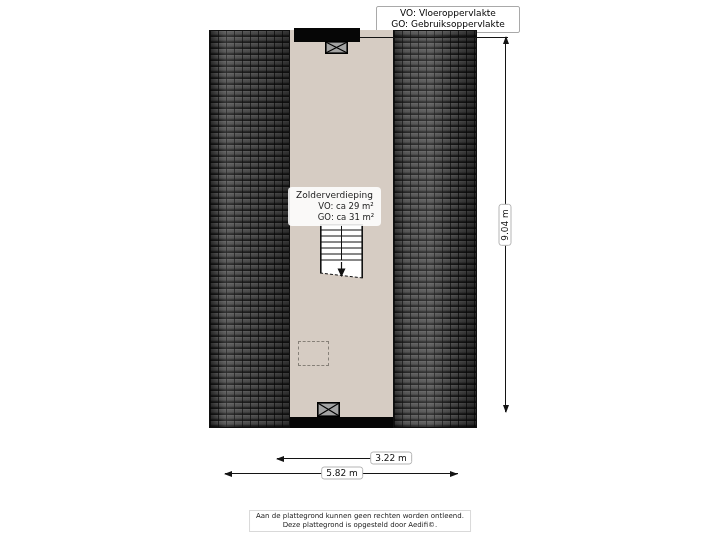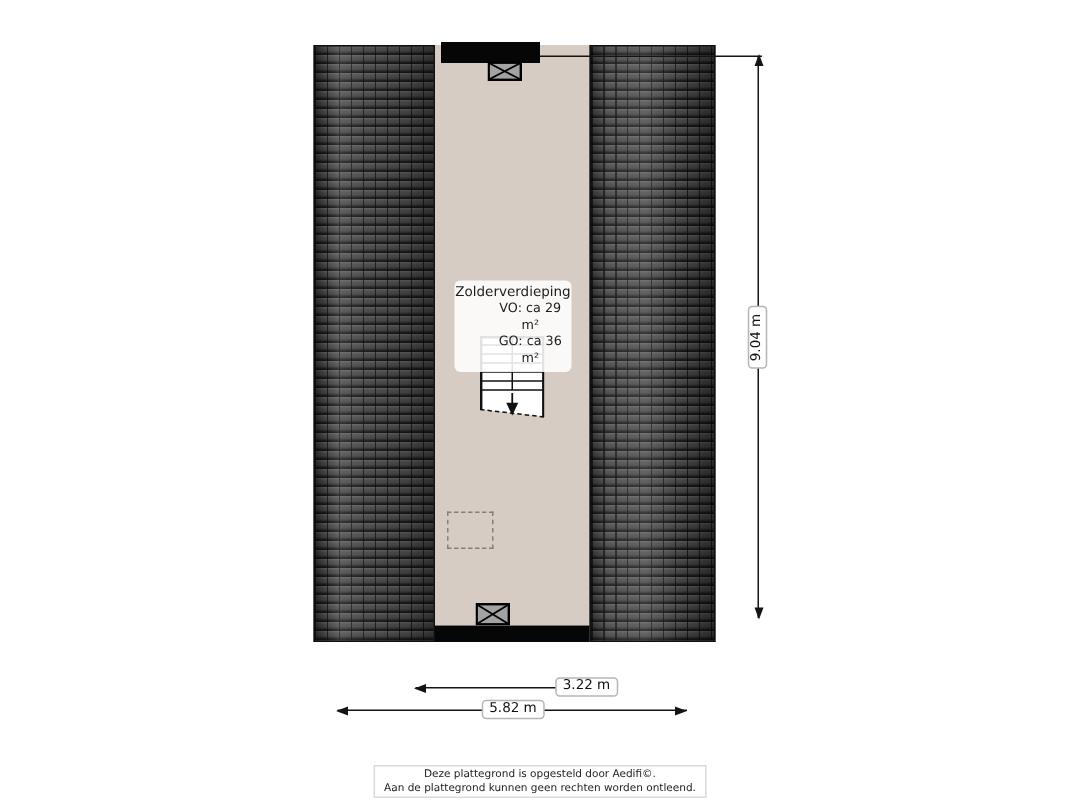--- a/index.html
+++ b/index.html
@@ -45,21 +45,21 @@
   .wall-bottom{left:290px;top:417px;width:103px;height:11px;}
   .roof-window{position:absolute;line-height:0;}
   .roof-window-top{left:325px;top:41px;width:23px;height:13px;}
   .roof-window-bottom{left:317px;top:402px;width:23px;height:15px;}
   .stairs{position:absolute;left:320px;top:224px;width:43px;height:56px;line-height:0;}
   .hatch{
     position:absolute;left:298px;top:341px;width:31px;height:25px;
     border:1px dashed #868078;box-sizing:border-box;
   }
   .room-label{
-    position:absolute;left:303px;top:187px;width:78px;
+    position:absolute;left:288px;top:187px;width:93px;
     background:rgba(255,255,255,0.88);border-radius:4px;
     text-align:center;padding:3px 0;color:#1c1c1c;
   }
   .room-label .room-name{font-size:9px;line-height:11px;}
   .room-label .room-area{font-size:8.5px;line-height:11px;margin-left:23px;}
   
   .dim-line-h{position:absolute;height:1px;background:#141414;}
   .dim-line-v{position:absolute;width:1px;background:#141414;}
   .arr{position:absolute;width:0;height:0;}
   .arr-left{border-top:3px solid transparent;border-bottom:3px solid transparent;border-right:8px solid #141414;}
@@ -78,20 +78,24 @@
     background:#fff;border:1px solid #d9d9d9;
     font-size:7px;line-height:9px;text-align:center;color:#222;
     padding:1px 6px;white-space:nowrap;
   }
 </style>
 </head>
 <body>
 
 <div class="canvas">
 
+  <div class="legend">
+    <div>VO: Vloeroppervlakte</div>
+    <div>GO: Gebruiksoppervlakte</div>
+  </div>
 
   <div>
     <div class="floor"></div>
     <div class="roof roof-left"></div>
     <div class="roof roof-right"></div>
     <div class="wall wall-top"></div>
     <div class="wall wall-bottom"></div>
 
     <span class="roof-window roof-window-top">
       <svg width="23" height="13" viewBox="0 0 23 13">
@@ -125,21 +129,21 @@
         <line x1="21.5" y1="38" x2="21.5" y2="46" stroke="#111" stroke-width="1.2"></line>
         <polygon points="17.5,44.5 25.5,44.5 21.5,53" fill="#111"></polygon>
       </svg>
     </span>
 
     <div class="hatch"></div>
 
     <div class="room-label">
       <div class="room-name">Zolderverdieping</div>
       <div class="room-area">VO: ca 29 m²</div>
-      <div class="room-area">GO: ca 36 m²</div>
+      <div class="room-area">GO: ca 31 m²</div>
     </div>
   </div>
 
   <div>
     <div class="dim-line-h" style="left:360px;top:37px;width:148px;"></div>
     <div class="dim-line-v" style="left:505px;top:38px;height:374px;"></div>
     <div class="arr arr-up" style="left:502.5px;top:36px;"></div>
     <div class="arr arr-down" style="left:502.5px;top:405px;"></div>
     <div class="dim-label dim-label-v" style="left:505px;top:225px;">9.04 m</div>
   </div>
@@ -152,17 +156,17 @@
   </div>
 
   <div>
     <div class="dim-line-h" style="left:225px;top:473px;width:233px;"></div>
     <div class="arr arr-left" style="left:224px;top:470.5px;"></div>
     <div class="arr arr-right" style="left:450px;top:470.5px;"></div>
     <div class="dim-label dim-label-h" style="left:342px;top:473px;">5.82 m</div>
   </div>
 
   <div class="footer-note">
+    <div>Aan de plattegrond kunnen geen rechten worden ontleend.</div>
     <div>Deze plattegrond is opgesteld door Aedifi©.</div>
-    <div>Aan de plattegrond kunnen geen rechten worden ontleend.</div>
   </div>
 
 </div>
 
 </body></html>

